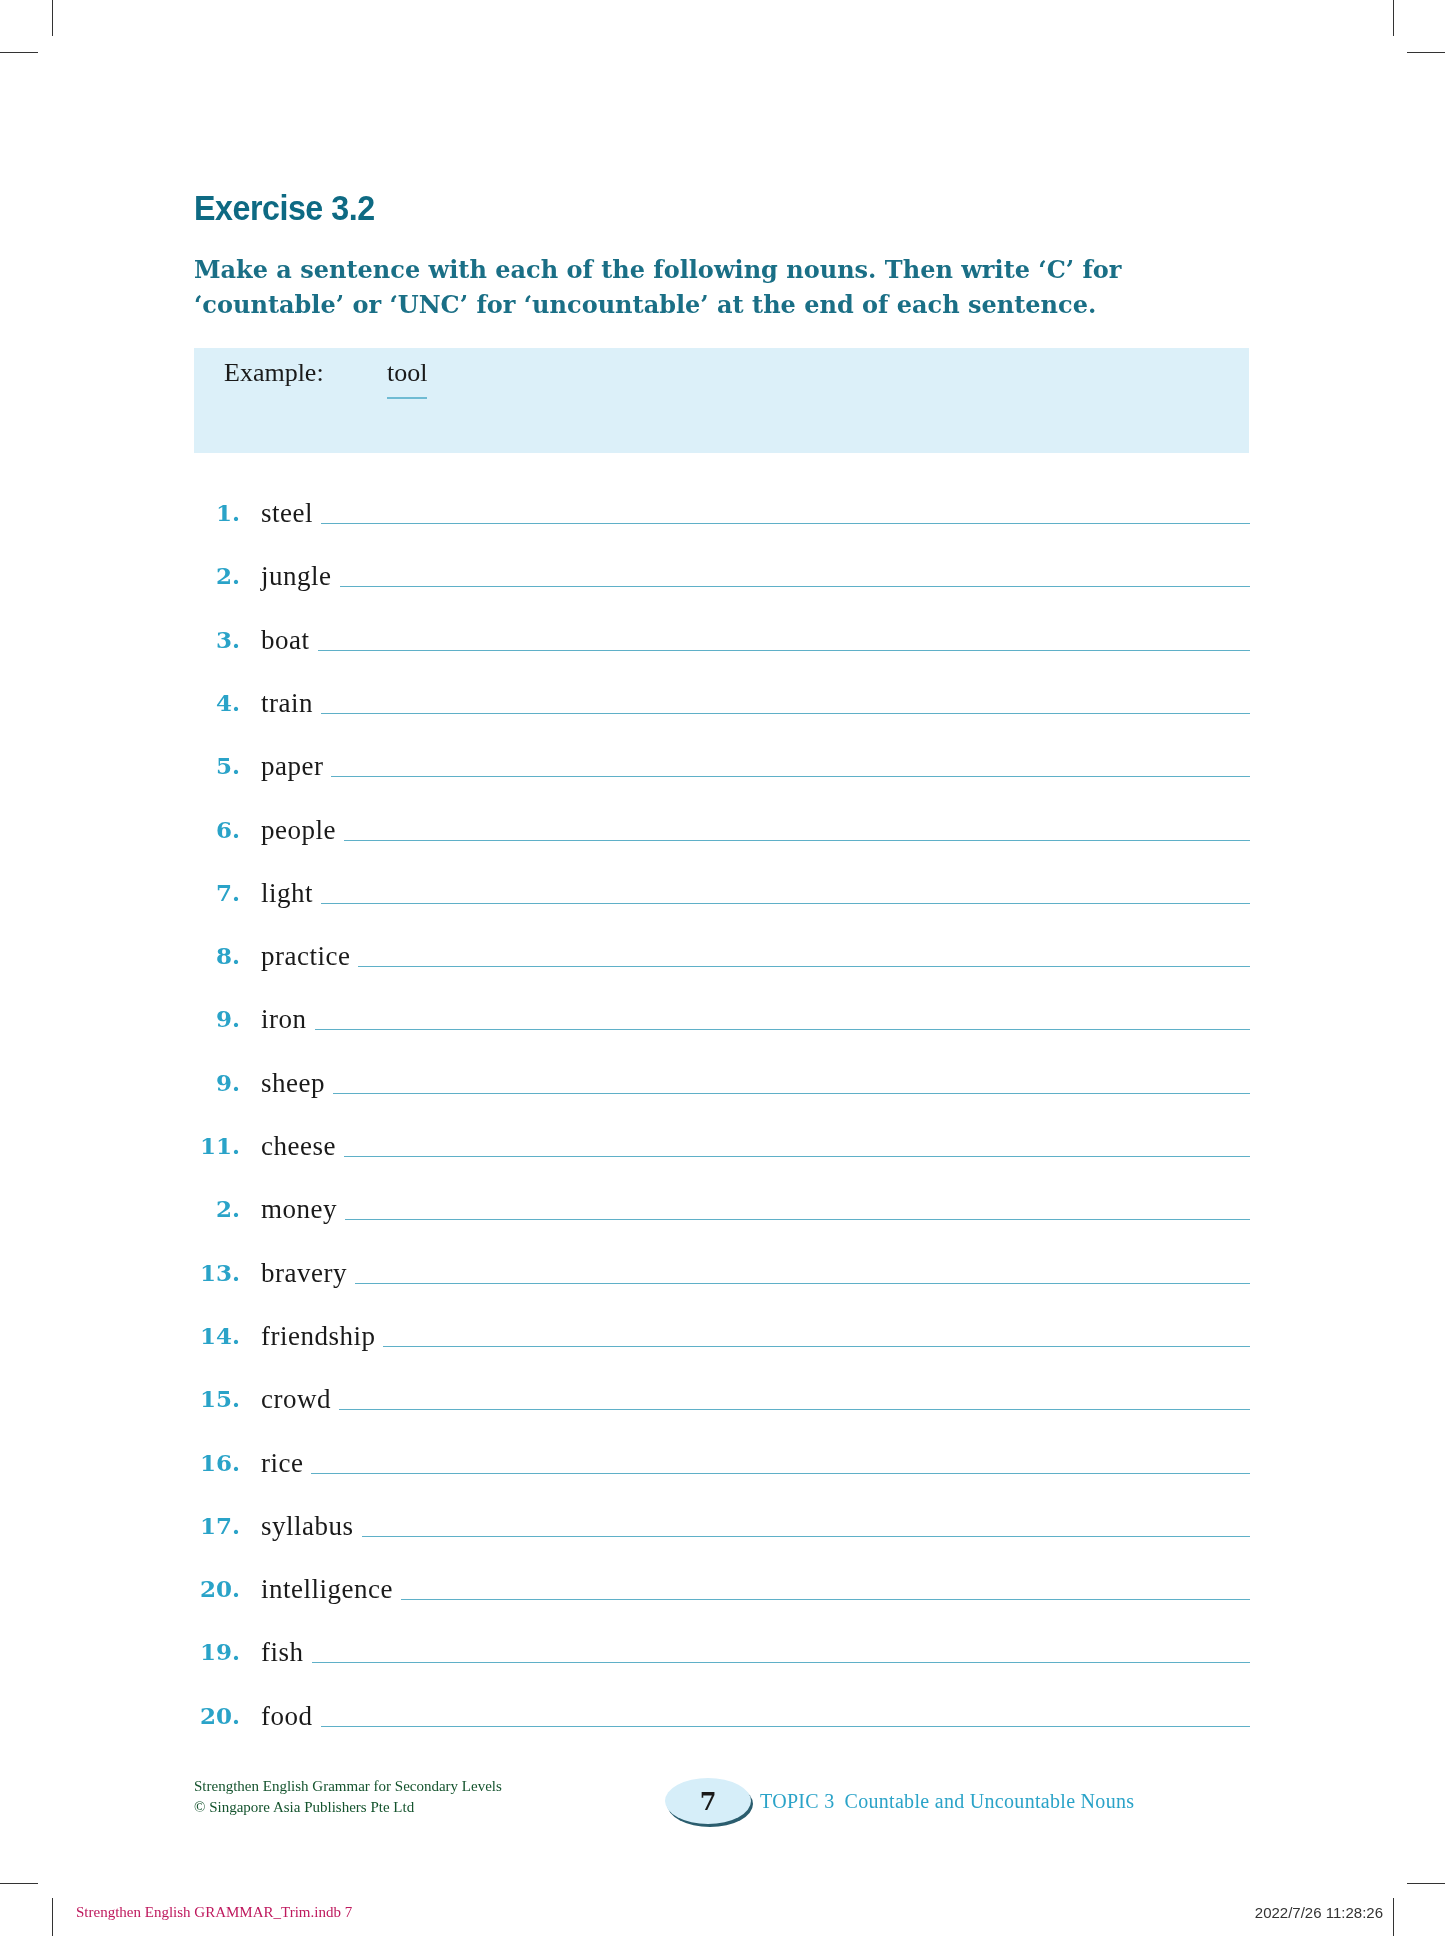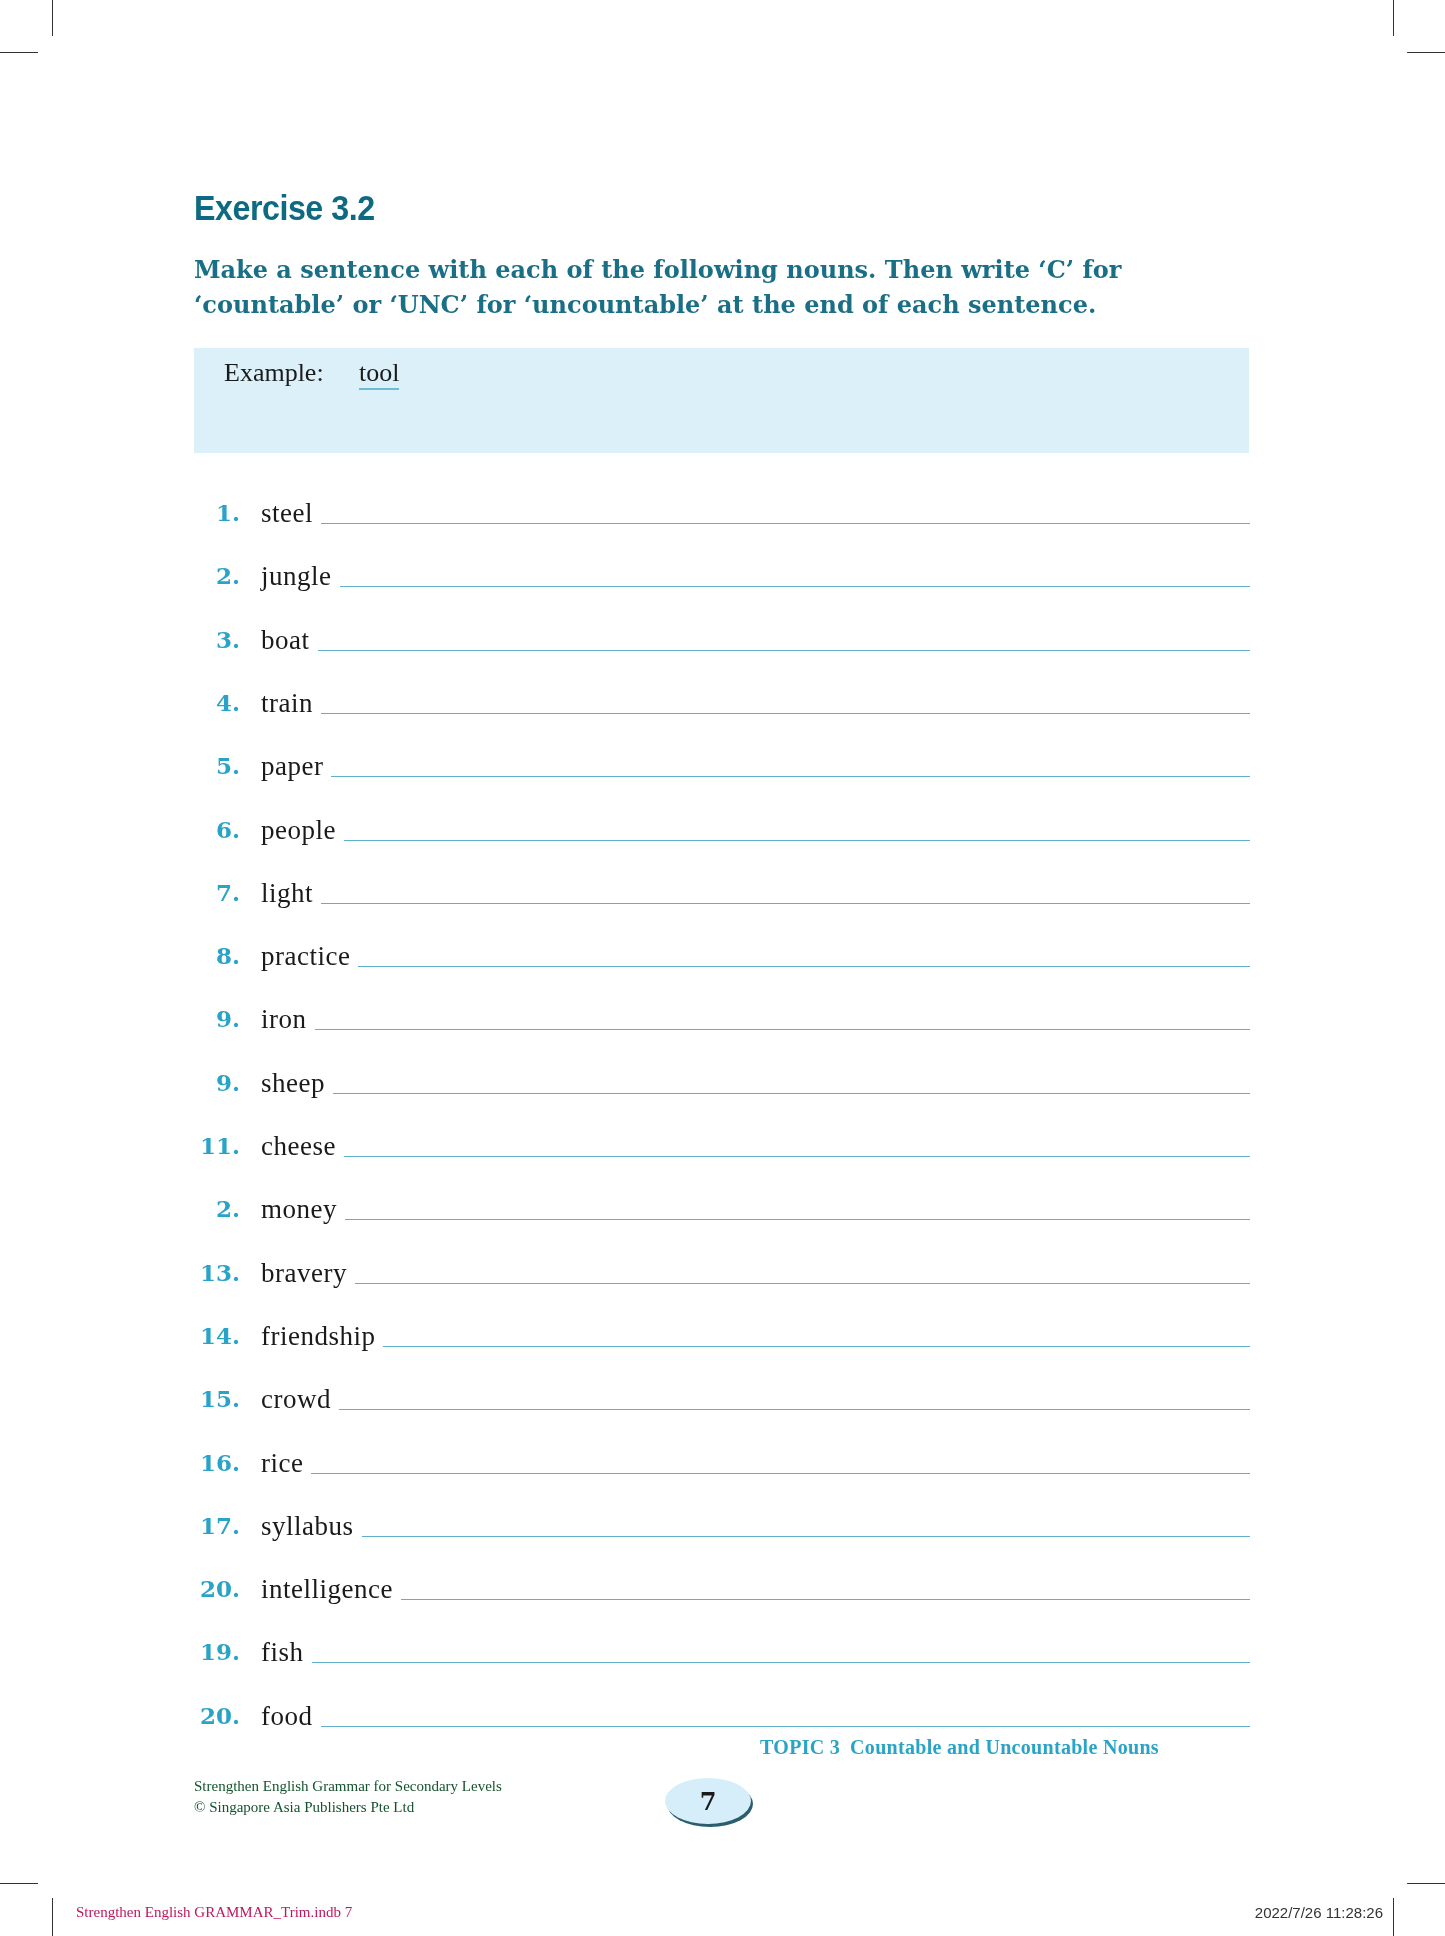--- a/index.html
+++ b/index.html
@@ -57,21 +57,22 @@
       position: absolute;
       left: 30px;
       font-size: 26px;
       font-family: "Liberation Serif", serif;
     }
     .ex-row .lbl { display: inline-block; width: 135px; }
     .ex-row.r1 { top: 10px; }
     .ex-row.r2 { top: 58px; }
     .ex-word {
       border-bottom: 2px solid #6fbbd3;
-      padding-bottom: 1px;
+      padding-bottom: 10px;
+      margin-left: 28px;
     }
 
     .items {
       position: absolute;
       left: 194px;
       top: 488px;
       width: 1056px;
     }
     .item {
       position: absolute;
@@ -128,23 +129,23 @@
       align-items: center;
       justify-content: center;
       font-family: "DejaVu Serif", serif;
       font-weight: bold;
       font-size: 24px;
       color: #1a1a1a;
     }
     .topic {
       position: absolute;
       left: 760px;
-      top: 1736px;
+      top: 1790px;
       font-family: "Liberation Serif", serif;
-      font-weight: bold;
+      font-weight: normal;
       font-size: 20px;
       color: #2aa3c8;
       letter-spacing: 0.3px;
     }
     .topic .t1 { margin-right: 10px; }
 
     .slug-left {
       position: absolute;
       left: 76px;
       top: 1904px;

